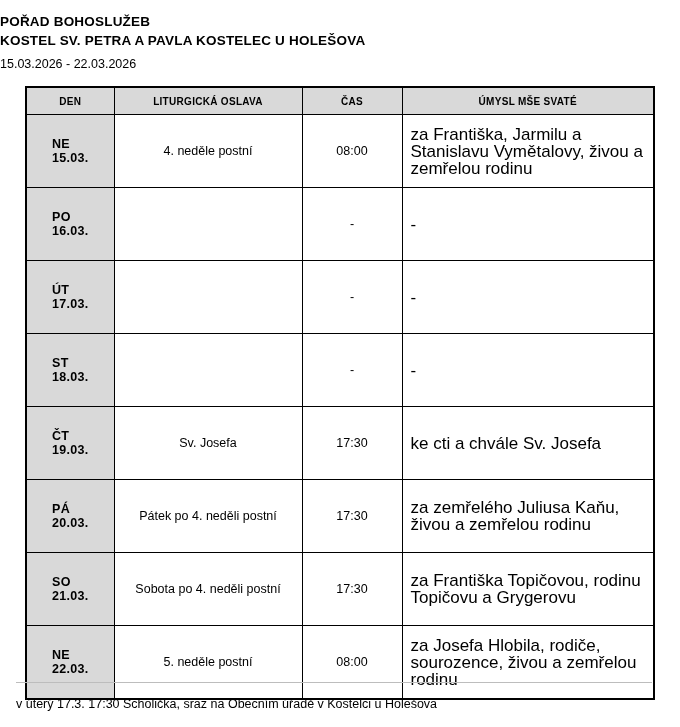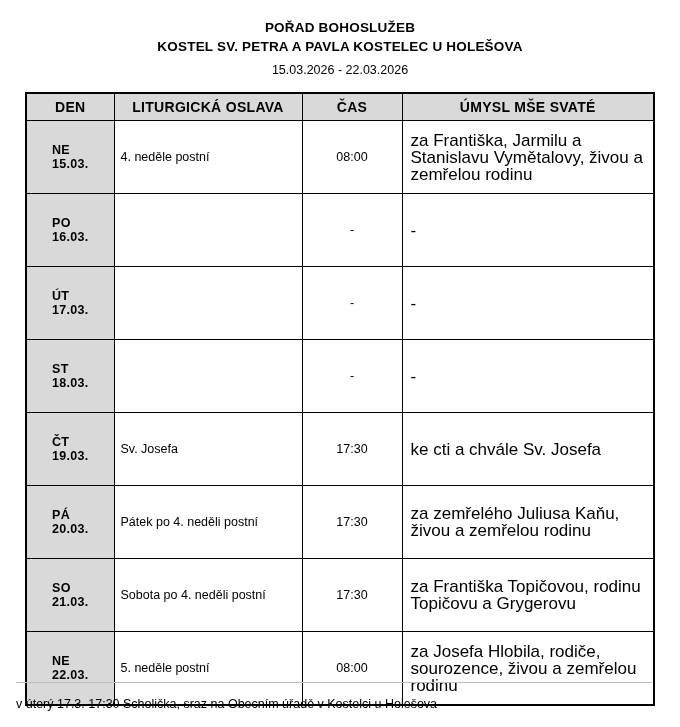--- a/index.html
+++ b/index.html
@@ -14,22 +14,21 @@
     color: #000000;
     -webkit-font-smoothing: antialiased;
   }
   .page {
     width: 680px;
     height: 727px;
     position: relative;
     box-sizing: border-box;
   }
   .header {
-    text-align: center;
-    padding-top: 18px;
+    padding-top: 12px;
   }
   .header .title1 {
     font-size: 13.5px;
     font-weight: bold;
     letter-spacing: 0.2px;
     line-height: 19px;
   }
   .header .title2 {
     font-size: 13.5px;
     font-weight: bold;
@@ -49,21 +48,21 @@
     table-layout: fixed;
     border: 2px solid #000;
   }
   table.schedule th,
   table.schedule td {
     border: 1px solid #000;
     vertical-align: middle;
   }
   table.schedule thead th {
     background: #d9d9d9;
-    font-size: 14px;
+    font-size: 10px;
     font-weight: bold;
     text-align: center;
     height: 22px;
     padding: 2px 2px;
     letter-spacing: 0.3px;
   }
   col.c-den { width: 88px; }
   col.c-lit { width: 188px; }
   col.c-cas { width: 100px; }
   col.c-umysl { width: 252px; }
@@ -75,20 +74,21 @@
     text-align: left;
     padding-left: 25px;
     letter-spacing: 0.3px;
   }
   td.day .dname {
     display: inline-block;
     min-width: 26px;
   }
   td.lit {
     font-size: 12.5px;
+    text-align: center;
     padding: 4px 6px;
     line-height: 16px;
   }
   td.cas {
     font-size: 12.5px;
     text-align: center;
     padding: 4px 15px;
   }
   td.umysl {
     font-size: 17px;

